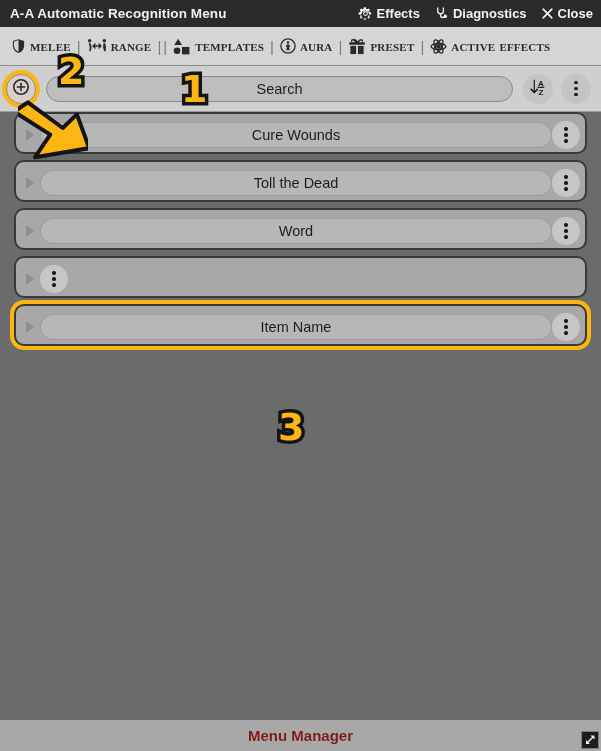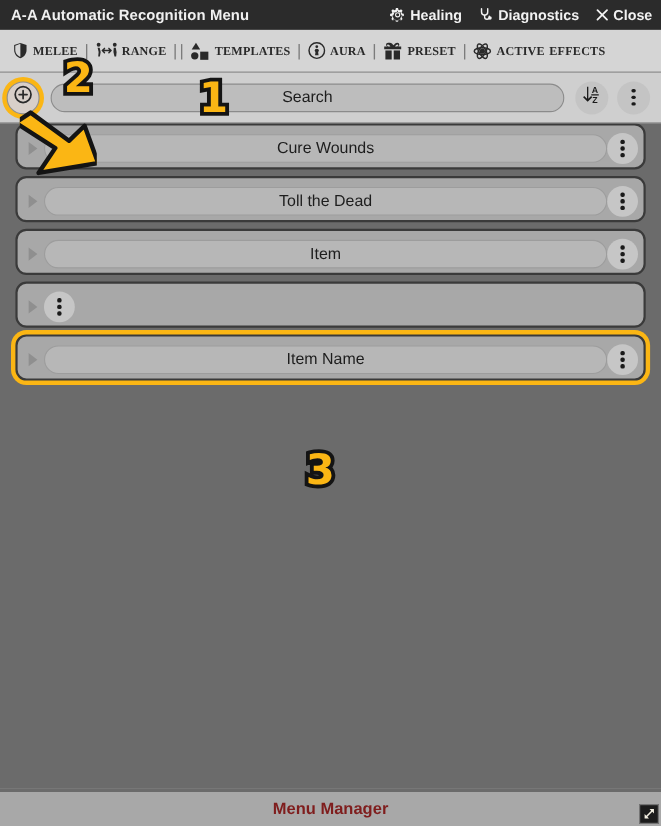--- a/index.html
+++ b/index.html
@@ -223,21 +223,21 @@
   <div id="titlebar-title">A-A Automatic Recognition Menu</div>
   <div id="titlebar-actions">
 
     <div class="tb-action">
       <span>
         <svg width="15" height="15" viewBox="0 0 24 24" fill="#f2f2f2">
           <path d="M12 8.2a3.8 3.8 0 100 7.6 3.8 3.8 0 000-7.6zm0 6a2.2 2.2 0 110-4.4 2.2 2.2 0 010 4.4z"></path>
           <path d="M21 13.6v-3.2l-2.4-.4a6.9 6.9 0 00-.8-1.9l1.4-2-2.3-2.3-2 1.4a6.9 6.9 0 00-1.9-.8L12.6 2H9.4L9 4.4a6.9 6.9 0 00-1.9.8l-2-1.4L2.8 6.1l1.4 2a6.9 6.9 0 00-.8 1.9L1 10.4v3.2l2.4.4c.2.7.4 1.3.8 1.9l-1.4 2 2.3 2.3 2-1.4c.6.4 1.2.6 1.9.8l.4 2.4h3.2l.4-2.4c.7-.2 1.3-.4 1.9-.8l2 1.4 2.3-2.3-1.4-2c.4-.6.6-1.2.8-1.9l2.4-.4zm-3.9.7l-.2.8c-.2.6-.4 1.1-.8 1.6l-.4.7.9 1.3-.5.5-1.3-.9-.7.4c-.5.3-1 .6-1.6.8l-.8.2-.3 1.6h-.7l-.3-1.6-.8-.2c-.6-.2-1.1-.4-1.6-.8l-.7-.4-1.3.9-.5-.5.9-1.3-.4-.7a5.4 5.4 0 01-.8-1.6l-.2-.8L4 14v-.7l1.6-.3.2-.8c.2-.6.4-1.1.8-1.6l.4-.7-.9-1.3.5-.5 1.3.9.7-.4c.5-.3 1-.6 1.6-.8l.8-.2.3-1.6h.7l.3 1.6.8.2c.6.2 1.1.4 1.6.8l.7.4 1.3-.9.5.5-.9 1.3.4.7c.3.5.6 1 .8 1.6l.2.8 1.6.3v.7l-1.6.3z"></path>
         </svg>
       </span>
-      <span>Healing</span>
+      <span>Effects</span>
     </div>
 
     <div class="tb-action">
       <span>
         <svg width="15" height="15" viewBox="0 0 24 24" fill="none" stroke="#f2f2f2" stroke-width="2.1" stroke-linecap="round">
           <path d="M6 3v5a4.5 4.5 0 009 0V3"></path>
           <circle cx="18.3" cy="16.6" r="2.6" fill="#f2f2f2" stroke="none"></circle>
           <path d="M10.5 12.4v2.6a3.4 3.4 0 006.8 0v-1"></path>
         </svg>
       </span>
@@ -402,21 +402,21 @@
           <span></span>
           <span></span>
         </span>
       </div>
     </div>
     <div class="row">
       <div class="tri">
         <i></i>
       </div>
       <div class="row-name">
-        <span>Item</span>
+        <span>Word</span>
       </div>
       <div class="row-menu">
         <span class="dots">
           <span></span>
           <span></span>
           <span></span>
         </span>
       </div>
     </div>
     <div class="row">

